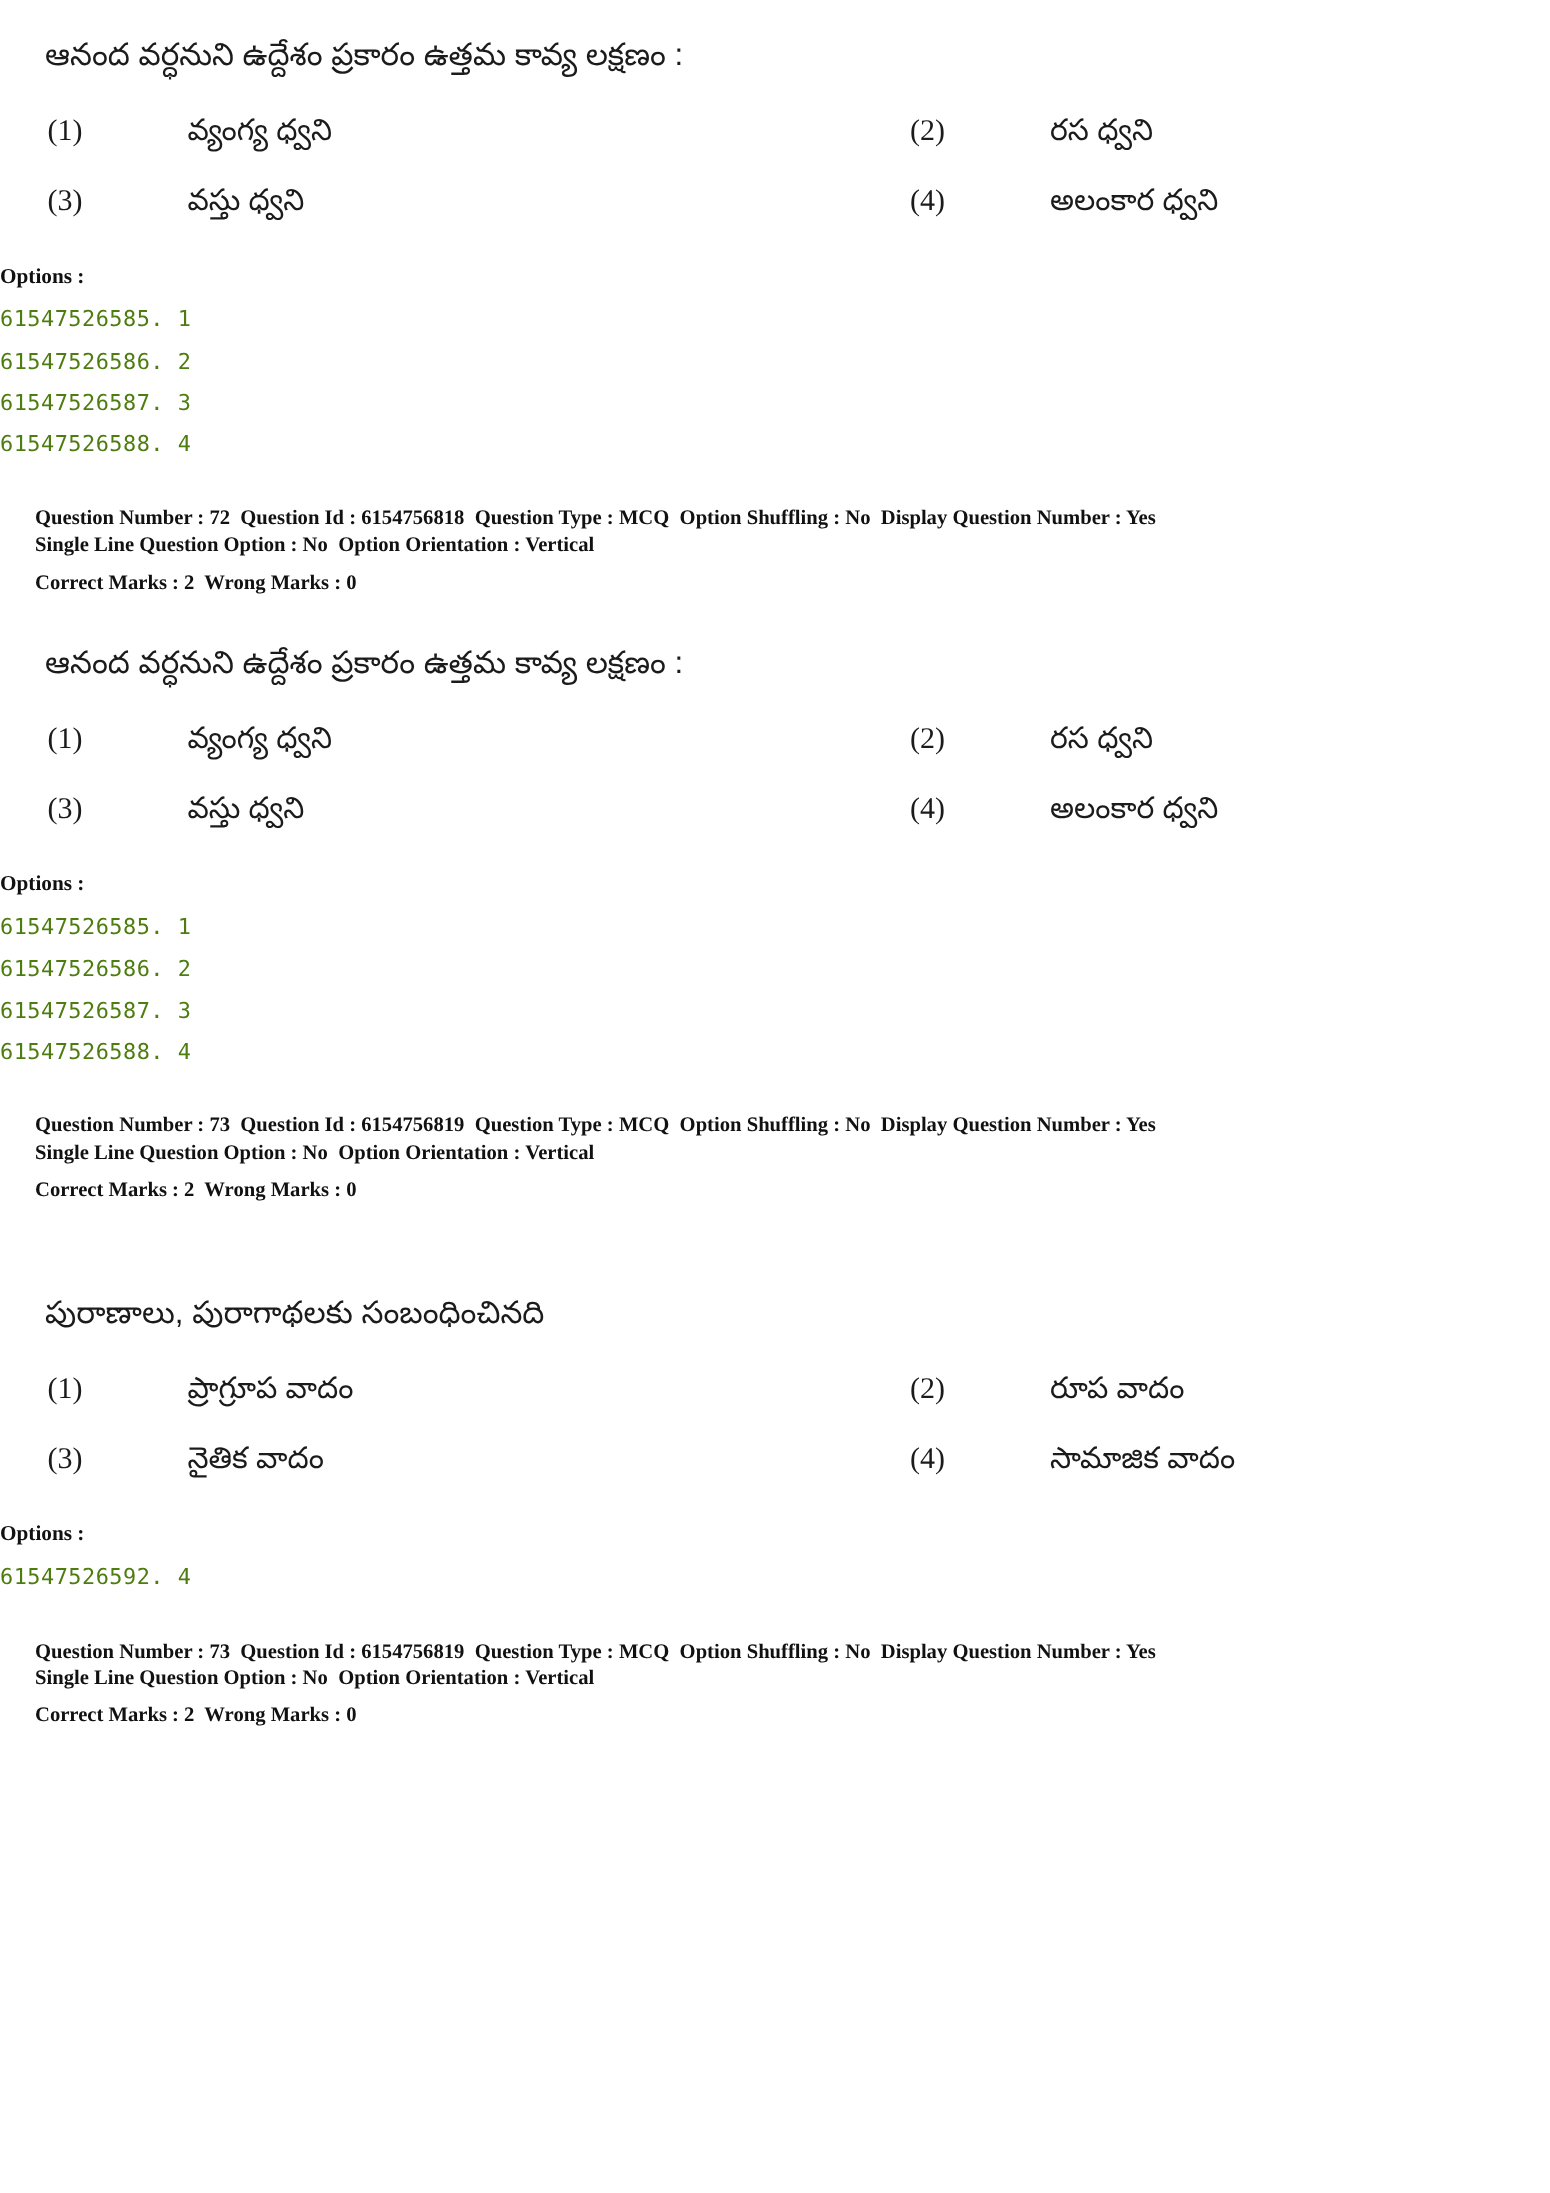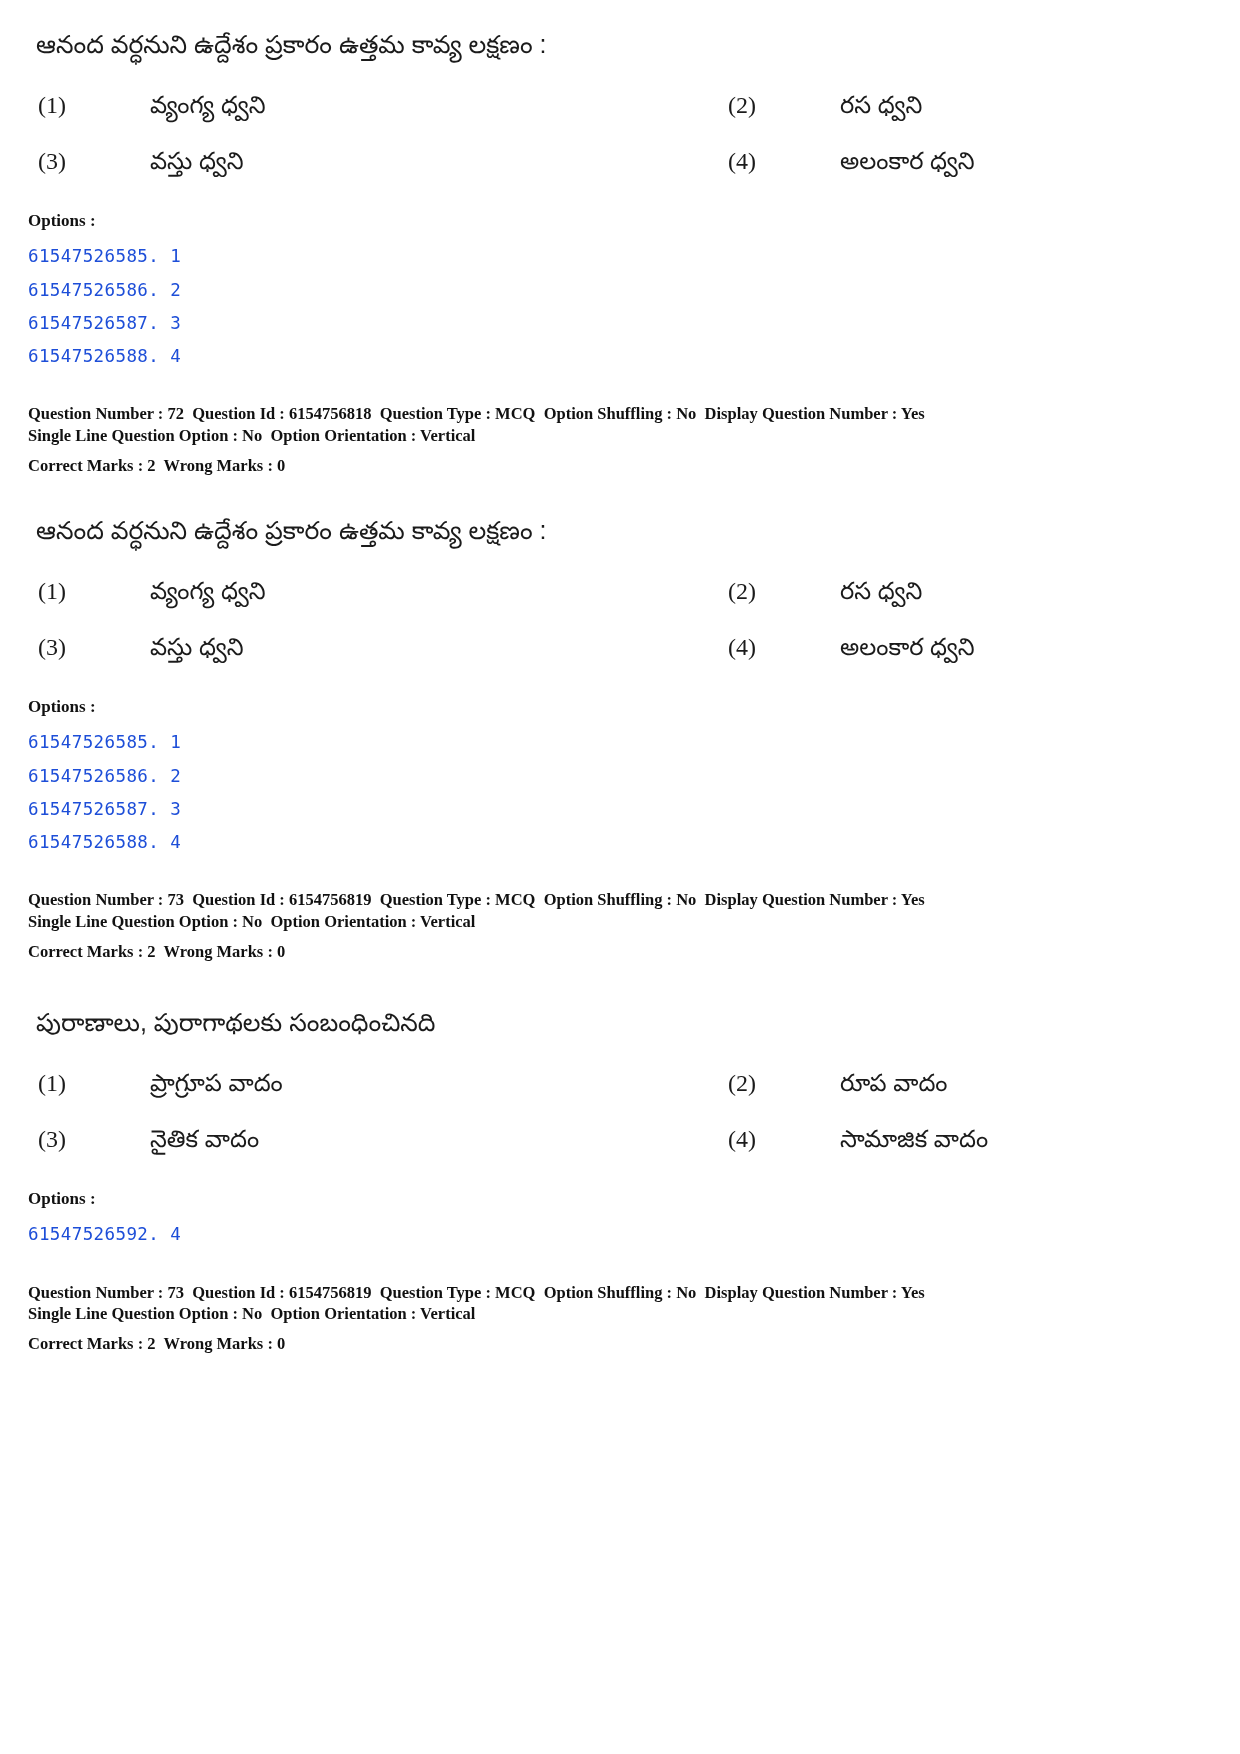--- a/index.html
+++ b/index.html
@@ -54,35 +54,34 @@
   .opt-text {
     font-family: "Liberation Sans", "DejaVu Sans", sans-serif;
     font-size: 24px;
     color: #1b1b1b;
     line-height: 1.4;
     margin-left: 24px;
   }
 
   
   .opts-block {
-    padding-left: 28px;
     margin-top: 34px;
   }
   .opts-title {
     font-family: "Liberation Serif", "DejaVu Serif", serif;
     font-weight: bold;
     font-size: 17px;
     color: #111;
     margin-bottom: 9px;
   }
   .opt-id {
     font-family: "DejaVu Sans Mono", "Liberation Mono", monospace;
     font-size: 17.5px;
     letter-spacing: 0.4px;
-    color: #1d4ed8;
+    color: #4d7c0f;
     line-height: 1.9;
   }
 
   
   .meta {
     padding-left: 28px;
     margin-top: 30px;
     font-family: "Liberation Serif", "DejaVu Serif", serif;
     font-weight: bold;
     font-size: 16.5px;
@@ -208,21 +207,21 @@
       </div>
       <div class="meta-line meta-marks">
         <span>Correct Marks :</span>
         <span>2</span>&nbsp;
         <span>Wrong Marks :</span>
         <span>0</span>
       </div>
     </div>
   </div>
 
-  <div class="qblock" style="top:1004px;">
+  <div class="qblock" style="top:1032px;">
     <div class="stem">పురాణాలు, పురాగాథలకు సంబంధించినది</div>
 
     <div class="opt-grid">
       <div class="opt-cell">
         <span class="opt-num">(1)</span>
         <span class="opt-text">ప్రాగ్రూప వాదం</span>
       </div>
       <div class="opt-cell">
         <span class="opt-num">(2)</span>
         <span class="opt-text">రూప వాదం</span>

